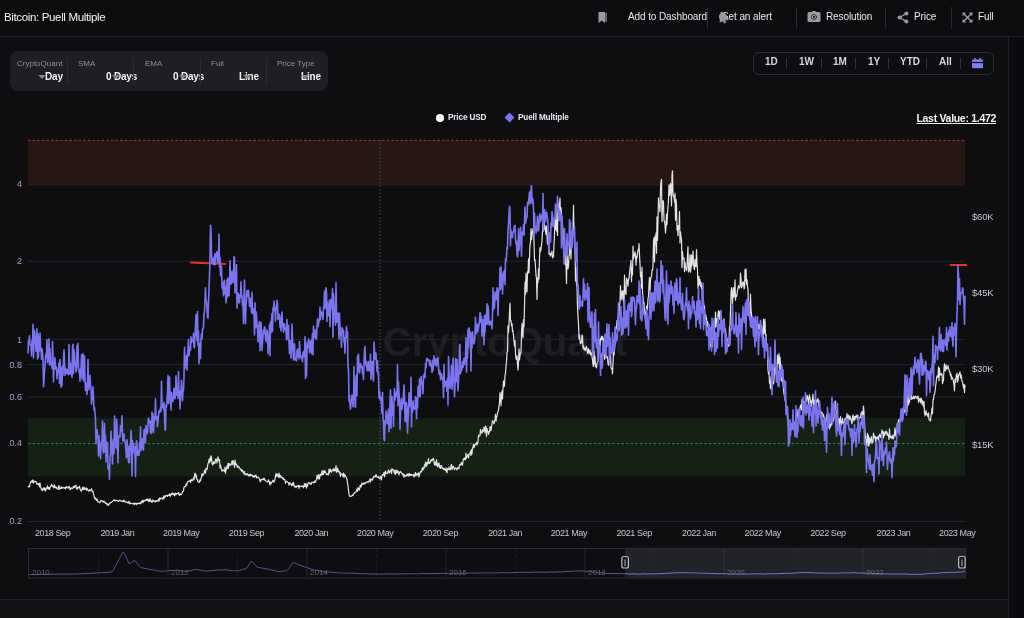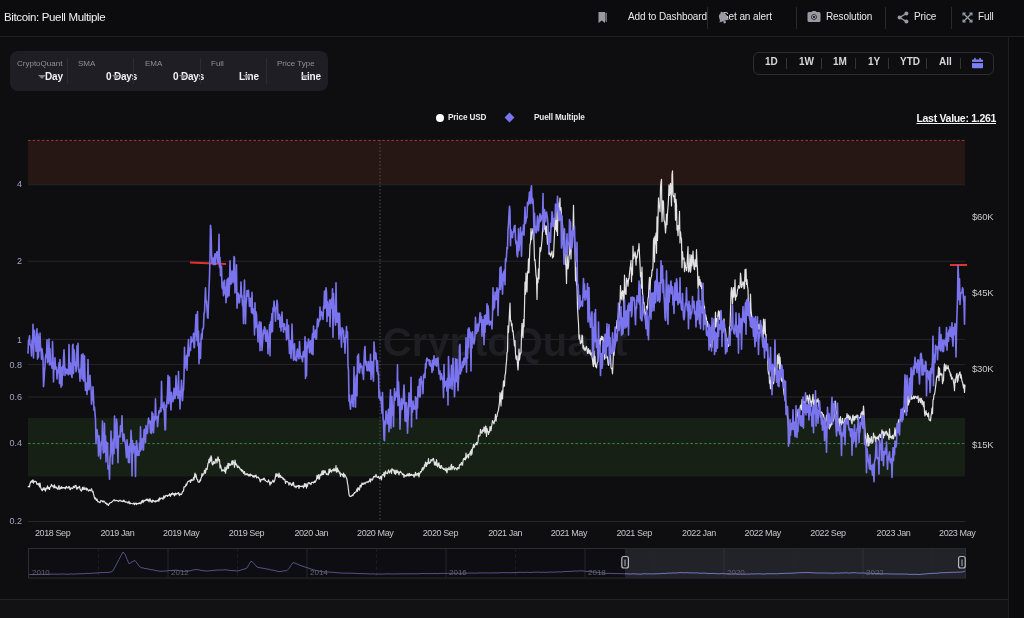--- a/index.html
+++ b/index.html
@@ -102,22 +102,22 @@
 <div class="abs rdiv" style="left:960px"></div>
 <svg class="abs" style="left:971px;top:57px" width="13" height="13" viewBox="0 0 13 13">
     <path d="M2 2.4 h9 a1 1 0 0 1 1 1 v6.8 a1 1 0 0 1 -1 1 h-9 a1 1 0 0 1 -1-1 v-6.8 a1 1 0 0 1 1-1 Z" fill="#7c80f2"></path>
     <rect x="3.1" y="0.8" width="1.7" height="2.4" rx="0.85" fill="#7c80f2"></rect>
     <rect x="8.2" y="0.8" width="1.7" height="2.4" rx="0.85" fill="#7c80f2"></rect>
     <rect x="1" y="4.9" width="11" height="1.2" fill="#0d0d10"></rect>
   </svg>
 <span class="abs" style="left:435.5px;top:113.5px;width:8px;height:8px;border-radius:50%;background:#fff;"></span>
 <div class="abs lgnd" style="left:448px">Price USD</div>
 <span class="abs" style="left:506px;top:113.5px;width:7px;height:7px;background:#7a74ee;transform:rotate(45deg);"></span>
-<div class="abs lgnd" style="left:534px">Puell Multiple</div>
-<div class="abs" id="lastval">Last Value: 1.261</div>
+<div class="abs lgnd" style="left:518px">Puell Multiple</div>
+<div class="abs" id="lastval">Last Value: 1.472</div>
 <svg class="abs" style="left:0;top:0" width="1024" height="618" viewBox="0 0 1024 618">
 <rect x="28" y="140.4" width="937" height="44.2" fill="#261715"></rect>
 <line x1="28" y1="140.4" x2="965" y2="140.4" stroke="#a03a32" stroke-width="1" stroke-dasharray="2.6,2"></line>
 <line x1="28" y1="184.8" x2="965" y2="184.8" stroke="#26262b" stroke-width="1"></line>
 <rect x="28" y="418" width="937" height="58.4" fill="#172015"></rect>
 <line x1="28" y1="443.6" x2="965" y2="443.6" stroke="#3d8045" stroke-width="1" stroke-dasharray="2.6,2"></line>
 <g stroke="#26262b" stroke-width="1">
 <line x1="28" y1="261.2" x2="965" y2="261.2"></line>
 <line x1="28" y1="339.4" x2="965" y2="339.4"></line>
 <line x1="28" y1="364.6" x2="965" y2="364.6"></line>

